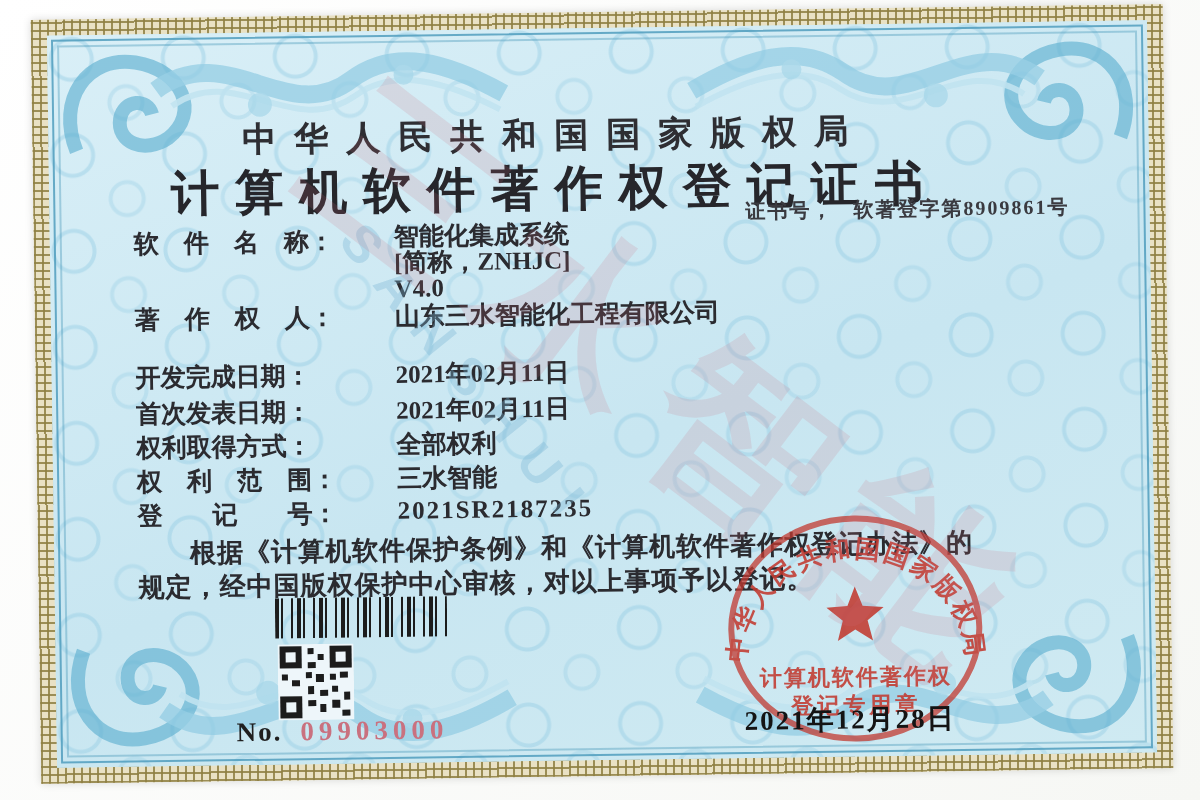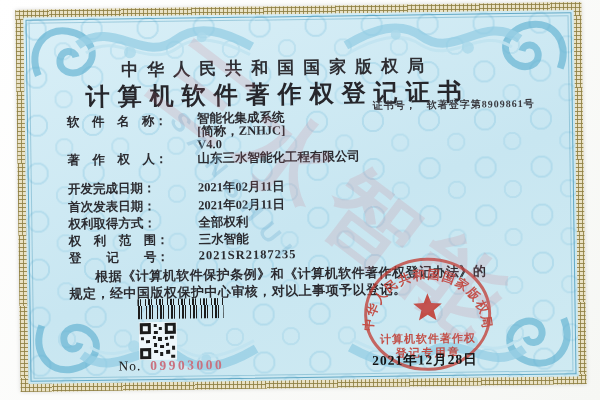--- a/index.html
+++ b/index.html
@@ -72,21 +72,21 @@
   .stmt{position:absolute;left:34px;width:468px;font-size:13px;font-weight:bold;letter-spacing:.5px;color:#2b2b30;}
   .stmt.s1{top:243px;text-indent:26px;}
   .stmt.s2{top:260px;}
 
   .barcode{
     position:absolute;left:102px;top:275px;width:86px;height:20px;
     background:repeating-linear-gradient(90deg,#1c1c1c 0 2px,transparent 2px 3px,#1c1c1c 3px 4px,transparent 4px 8px,#1c1c1c 8px 9px,transparent 9px 11px);
   }
   .qr{position:absolute;left:103px;top:298px;width:38px;height:38px;}
   .serial{position:absolute;left:82px;top:334px;display:flex;align-items:baseline;gap:9px;font-size:13.5px;}
-  .serial .no{color:#1f1f1f;font-weight:normal;letter-spacing:1px;}
+  .serial .no{color:#1f1f1f;font-weight:bold;letter-spacing:1px;}
   .serial .num{color:#c9717f;font-weight:bold;letter-spacing:2.5px;}
 
   .sealwrap{position:absolute;left:325px;top:236px;width:134px;height:122px;opacity:.88;}
   .sealdate{position:absolute;left:336px;top:331px;font-size:13.5px;font-weight:bold;letter-spacing:1px;color:#141414;z-index:6;white-space:nowrap;}
 
   .wm-cn{
     position:absolute;left:40px;top:110px;width:520px;text-align:center;
     font-size:92px;font-weight:bold;letter-spacing:14px;color:rgba(205,105,125,.16);
     transform:rotate(38deg);transform-origin:50% 50%;white-space:nowrap;pointer-events:none;z-index:3;
   }

